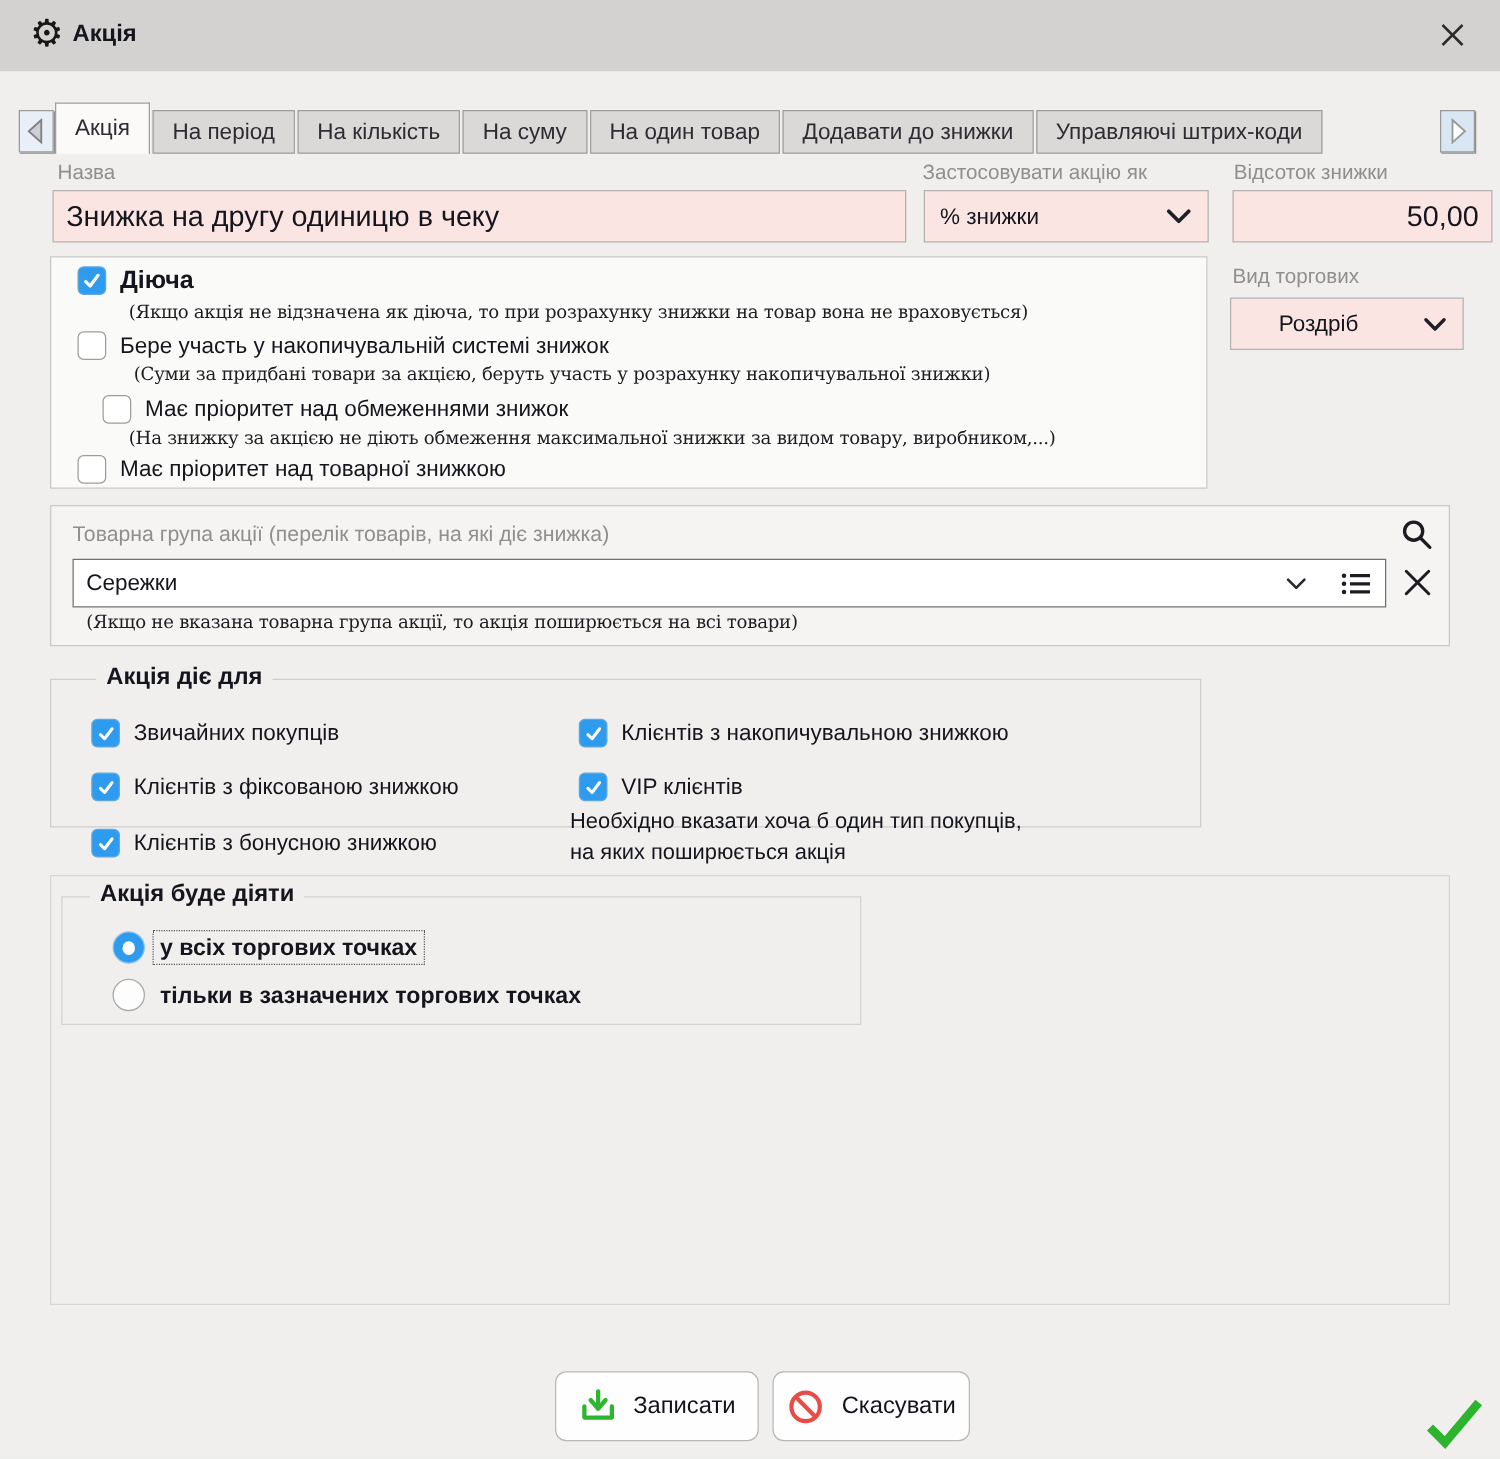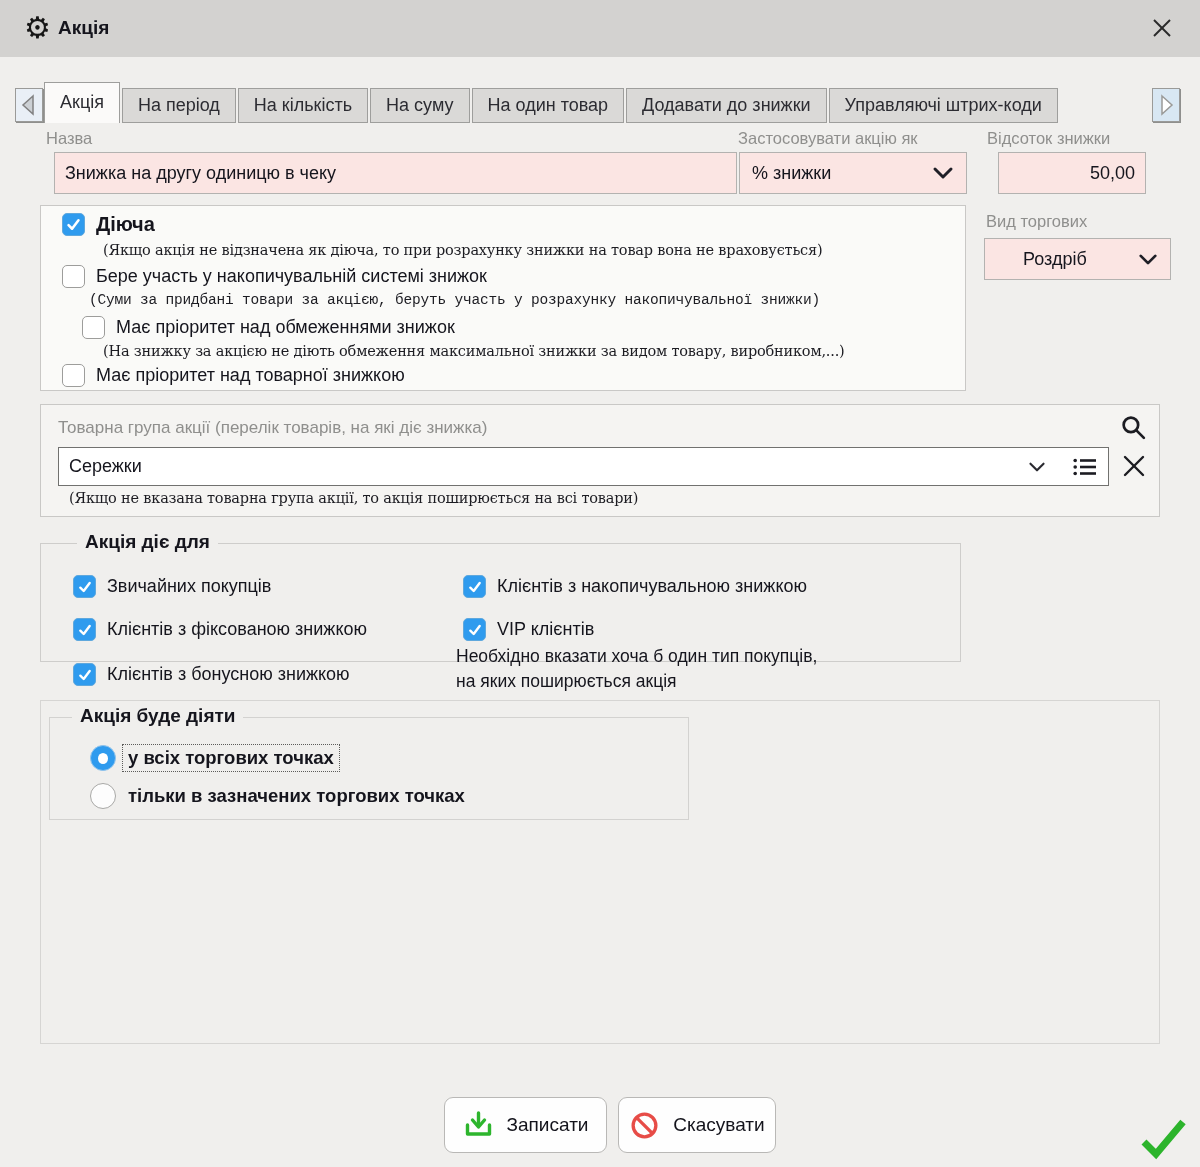--- a/index.html
+++ b/index.html
@@ -15,22 +15,22 @@
   .closebtn{position:absolute;right:26px;top:16px;width:24px;height:24px;cursor:pointer;}
   
   .navbtn{position:absolute;top:88px;width:28px;height:34px;border:1px solid #9a9a98;display:flex;align-items:center;justify-content:center;padding:0;box-shadow:1px 1px 0 #8f8f8d;}
   .navbtn.left{left:15px;background:#e9eff6;}
   .navbtn.right{left:1152px;background:#d8e7f3;}
   .tabs{position:absolute;left:44px;top:85px;height:38px;display:flex;align-items:flex-end;}
   .tab{height:33px;line-height:33px;padding:0 15px;background:#dad9d7;border:1px solid #9e9e9c;margin-right:2px;font-size:18px;color:#2c2c32;white-space:nowrap;}
   .tab.active{height:40px;line-height:38px;background:#fbfaf9;border-bottom:none;position:relative;z-index:2;}
   
   .glabel{position:absolute;font-size:16.5px;color:#8f8f8d;}
-  .pinkfield{position:absolute;height:40px;background:#fbe5e3;border:1px solid #b3b2b0;font-size:18px;color:#15151d;
-    font-family:"Liberation Sans",sans-serif;padding:0 10px;box-sizing:border-box;margin-left:12px;}
+  .pinkfield{position:absolute;height:40px;background:#fbe5e3;border:1px solid #b3b2b0;font-size:23px;color:#15151d;
+    font-family:"Liberation Sans",sans-serif;padding:0 10px;box-sizing:border-box;}
   .selectbox{position:absolute;height:42px;background:#fbe5e3;border:1px solid #b3b2b0;display:flex;align-items:center;
     padding:0 12px;box-sizing:border-box;font-size:18px;color:#15151d;cursor:pointer;}
   .selectbox .sel-text{flex:1;}
   
   .panel{position:absolute;border:1px solid #c9c8c6;box-sizing:border-box;}
   .panel.light{background:#fafaf8;}
   .panel.soft{background:#f5f4f2;}
   .fieldset{position:absolute;border:1px solid #cecdcb;box-sizing:border-box;}
   .legend{position:absolute;top:-13px;background:#f0efed;padding:0 8px;font-weight:bold;font-size:19px;color:#15151d;white-space:nowrap;}
   
@@ -98,38 +98,38 @@
 
   <div class="glabel" style="left:738px;top:129px;">Застосовувати акцію як</div>
   <div class="selectbox" style="left:739px;top:152px;width:228px;">
     <span class="sel-text">% знижки</span>
     <svg width="22" height="14" viewBox="0 0 22 14">
       <polyline points="3,3 11,11 19,3" fill="none" stroke="#1f1f27" stroke-width="3" stroke-linecap="round" stroke-linejoin="round"></polyline>
     </svg>
   </div>
 
   <div class="glabel" style="left:987px;top:129px;">Відсоток знижки</div>
-  <input class="pinkfield" style="left: 986px; top: 152px; width: 148px; height: 42px; text-align: right;" readonly="" value="50,00">
+  <input class="pinkfield" style="left: 986px; top: 152px; width: 208px; height: 42px; text-align: right;" readonly="" value="50,00">
 
   <div class="panel light" style="left:40px;top:205px;width:926px;height:186px;">
     <div class="flagrow" style="left:21px;top:7px;">
       <span class="cb checked">
         <svg width="17" height="17" viewBox="0 0 24 24">
             <polyline points="5,13 10,18 19,6" fill="none" stroke="#ffffff" stroke-width="3.6" stroke-linecap="round" stroke-linejoin="round"></polyline>
           </svg>
       </span>
       <span class="flaglabel primary">Діюча</span>
     </div>
     <div class="note" style="left:62px;top:36px;">(Якщо акція не відзначена як діюча, то при розрахунку знижки на товар вона не враховується)</div>
 
     <div class="flagrow" style="left:21px;top:59px;">
       <span class="cb unchecked"></span>
       <span class="flaglabel">Бере участь у накопичувальній системі знижок</span>
     </div>
-    <div class="note" style="left:48px;top:86px;font-family:Liberation Mono, monospace;">(Суми за придбані товари за акцією, беруть участь у розрахунку накопичувальної знижки)</div>
+    <div class="note" style="left:66px;top:86px;">(Суми за придбані товари за акцією, беруть участь у розрахунку накопичувальної знижки)</div>
 
     <div class="flagrow" style="left:21px;top:110px;padding-left:20px;">
       <span class="cb unchecked"></span>
       <span class="flaglabel">Має пріоритет над обмеженнями знижок</span>
     </div>
     <div class="note" style="left:62px;top:137px;">(На знижку за акцією не діють обмеження максимальної знижки за видом товару, виробником,...)</div>
 
     <div class="flagrow" style="left:21px;top:158px;">
       <span class="cb unchecked"></span>
       <span class="flaglabel">Має пріоритет над товарної знижкою</span>

